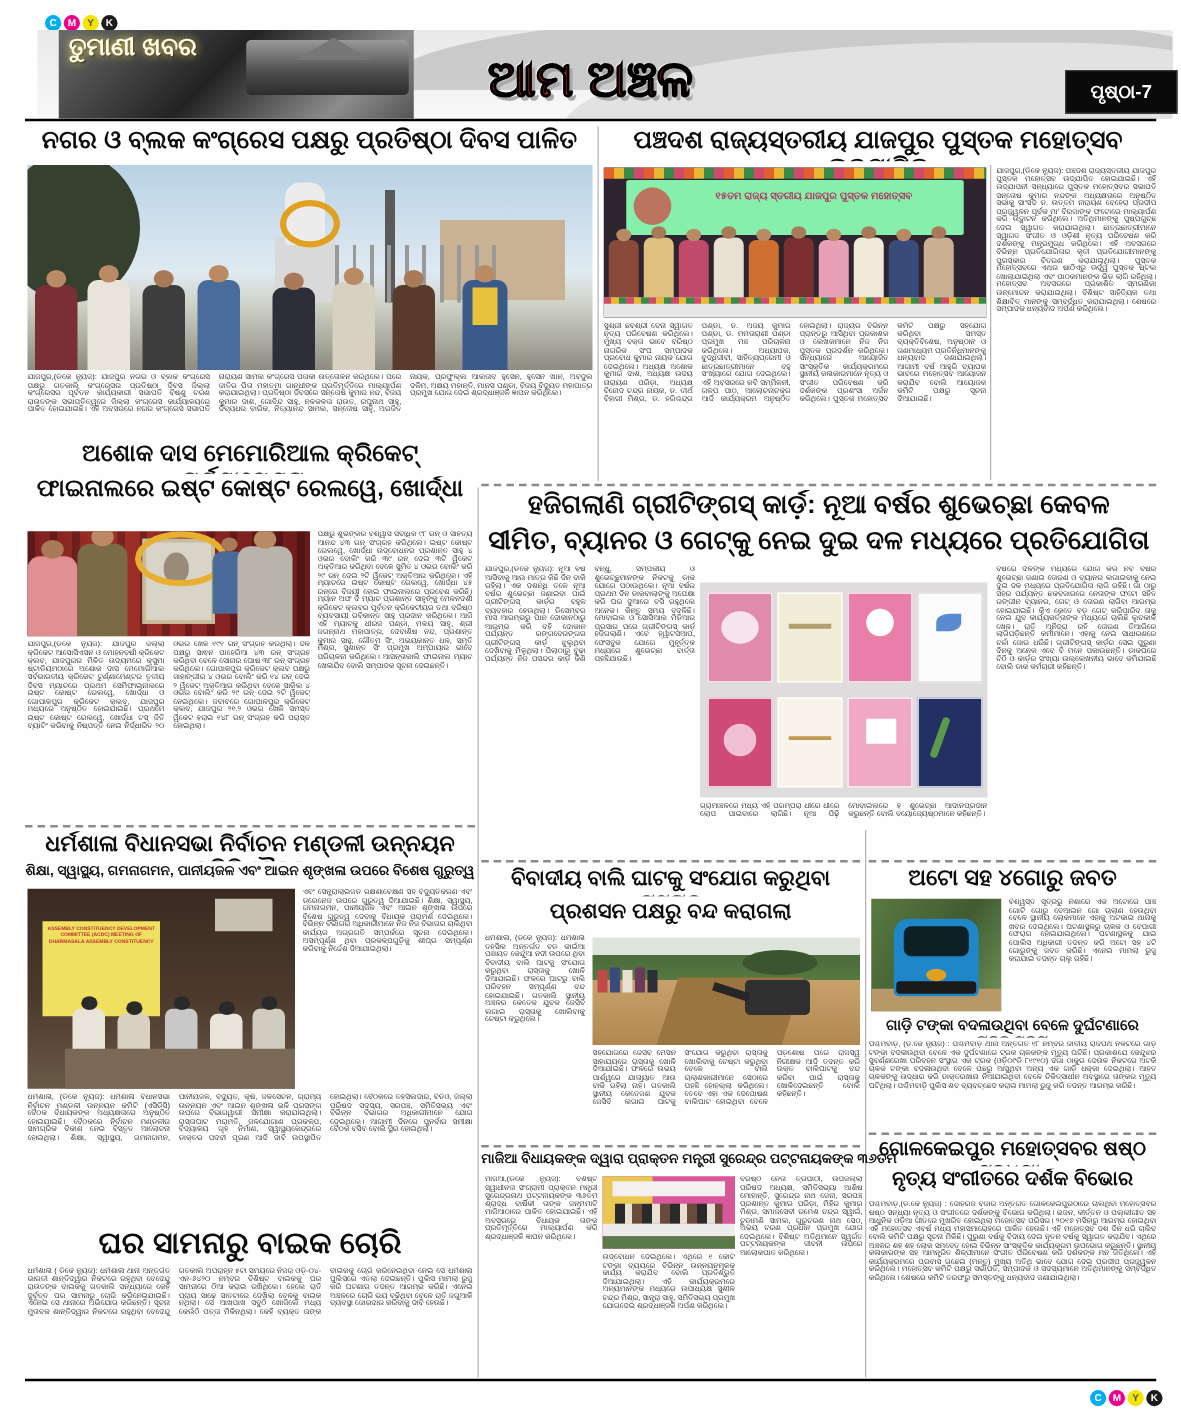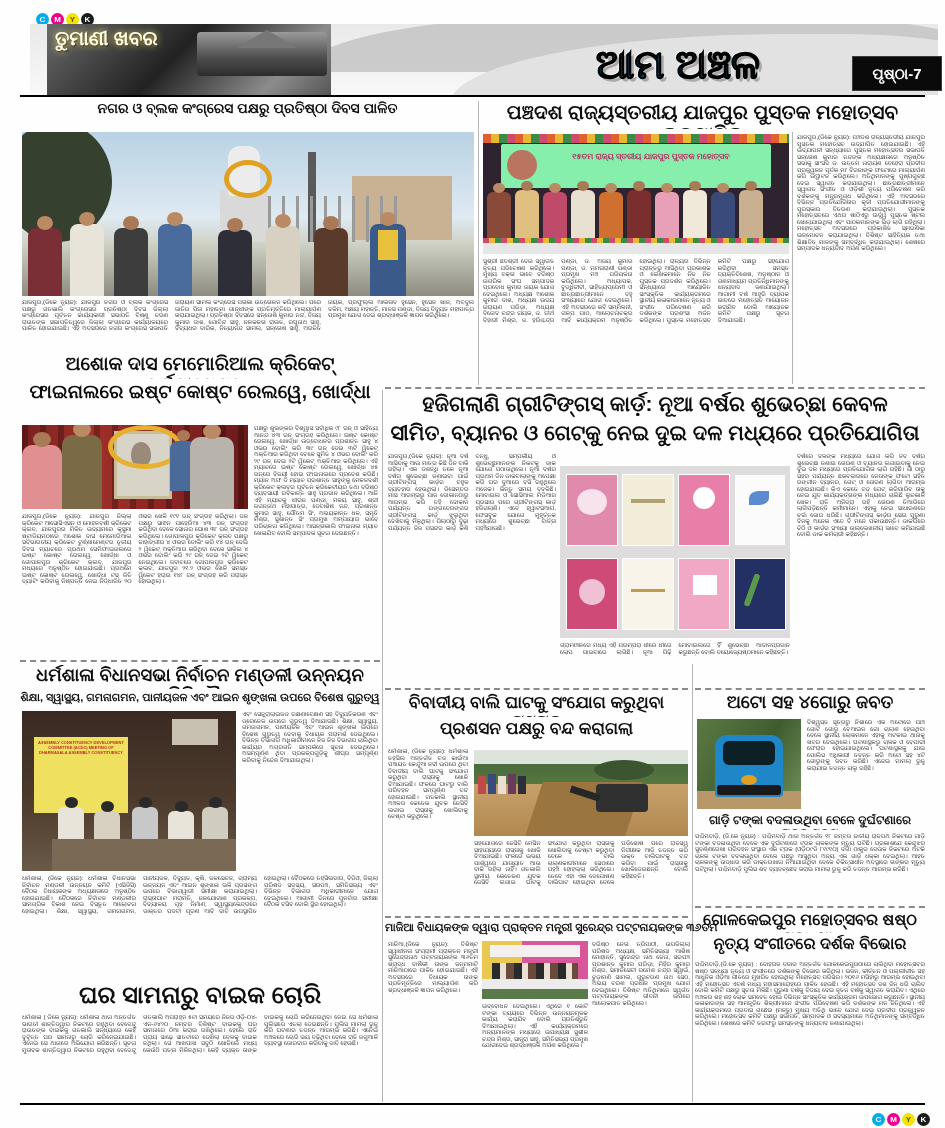--- a/index.html
+++ b/index.html
@@ -23,22 +23,22 @@
   .swoosh1{position:absolute;left:280px;top:-12px;width:680px;height:60px;background:#c2c2c2;
         border-radius:50% 40% 0 0/90% 70% 0 0;opacity:.8;}
   .swoosh2{position:absolute;left:420px;top:10px;width:560px;height:70px;background:#e2e2e2;
         border-radius:60% 30% 0 0/100% 50% 0 0;}
   .nameplate{position:absolute;left:17px;top:0;width:284px;height:71px;overflow:hidden;
         background:linear-gradient(135deg,#6b6b6b,#222 45%,#8c8c8c 80%,#555);}
   .papername{position:absolute;left:8px;top:3px;font-size:20px;font-weight:bold;color:#fffce9;
         text-shadow:0 0 7px #ffe96a,1px 1px 2px #000;}
   .datebar{position:absolute;left:0;bottom:0;width:100%;height:21px;background:#080808;color:#fff;
         font-size:10.5px;font-weight:bold;text-align:center;line-height:21px;}
-  .sectitle{position:absolute;left:390px;top:42px;width:370px;text-align:right;font-size:40px;font-weight:bold;
-        color:#0c4a6e;-webkit-text-stroke:1px #000;text-shadow:3px 3px 0 #a8a8a8,-1px -1px 0 #fff;}
+  .sectitle{position:absolute;left:390px;top:42px;width:370px;text-align:left;font-size:40px;font-weight:bold;
+        color:#b91c1c;-webkit-text-stroke:1px #000;text-shadow:3px 3px 0 #a8a8a8,-1px -1px 0 #fff;}
   .pagebox{position:absolute;left:852px;top:56px;width:88px;height:33px;background:#0a0a0a;border:1px solid #3c3c3c;
         color:#fff;font-size:15px;font-weight:bold;text-align:center;line-height:33px;}
   .banner-tiny{position:absolute;font-size:4px;line-height:1.2;font-weight:bold;overflow:hidden;text-align:center;}
 </style>
 </head>
 <body>
 
 <div class="page">
 
   <div class="abs" style="left:36px;top:8px;">
@@ -56,21 +56,21 @@
   </div>
   <div class="sectitle">ଆମ ଅଞ୍ଚଳ</div>
   <div class="pagebox">ପୃଷ୍ଠା-7</div>
   <div class="solid" style="left:20px;top:95px;width:905px;height:2px;"></div>
 
   <div class="vrule" style="left:478px;top:101px;height:284px;"></div>
   <div class="vrule" style="left:792px;top:132px;height:252px;"></div>
   <div class="vrule" style="left:382px;top:390px;height:712px;"></div>
   <div class="vrule" style="left:692px;top:664px;height:438px;"></div>
 
-  <div class="hl" style="left:20px;top:101px;width:455px;height:28px;font-size:14px;">ନଗର ଓ ବ୍ଲକ କଂଗ୍ରେସ ପକ୍ଷରୁ ପ୍ରତିଷ୍ଠା ଦିବସ ପାଳିତ</div>
+  <div class="hl" style="left:20px;top:101px;width:455px;height:28px;font-size:20px;">ନଗର ଓ ବ୍ଲକ କଂଗ୍ରେସ ପକ୍ଷରୁ ପ୍ରତିଷ୍ଠା ଦିବସ ପାଳିତ</div>
   <div class="photo" style="left:22px;top:132px;width:452px;height:164px;background:linear-gradient(180deg,#b9d2e4,#dfeaf2 52%,#cfd2c6 68%,#8e8b80);">
     <div class="ph" style="left:-20px;top:-10px;width:110px;height:120px;background:#35402f;border-radius:50%;"></div>
     <div class="ph" style="left:330px;top:44px;width:100px;height:64px;background:#c9b193;"></div>
     <div class="ph" style="left:286px;top:20px;width:8px;height:90px;background:#5a5a5a;"></div>
     <div class="ph" style="left:198px;top:58px;width:48px;height:52px;background:#d9d9d9;"></div>
     <div class="ph" style="left:206px;top:14px;width:32px;height:50px;background:#ececec;border-radius:12px 12px 4px 4px;"></div>
     <div class="ph" style="left:202px;top:28px;width:38px;height:28px;border:5px solid #e0a020;border-radius:50%;"></div>
     <div class="ph" style="left:246px;top:64px;width:130px;height:46px;background:repeating-linear-gradient(90deg,#9a9a9a 0 3px,transparent 3px 14px);"></div>
     <div class="ph" style="left:6px;top:96px;width:34px;height:68px;background:#7a2e35;border-radius:8px 8px 0 0;">
         <div class="ph" style="left:9px;top:-12px;width:16px;height:14px;background:#b98a64;border-radius:50%;"></div>

